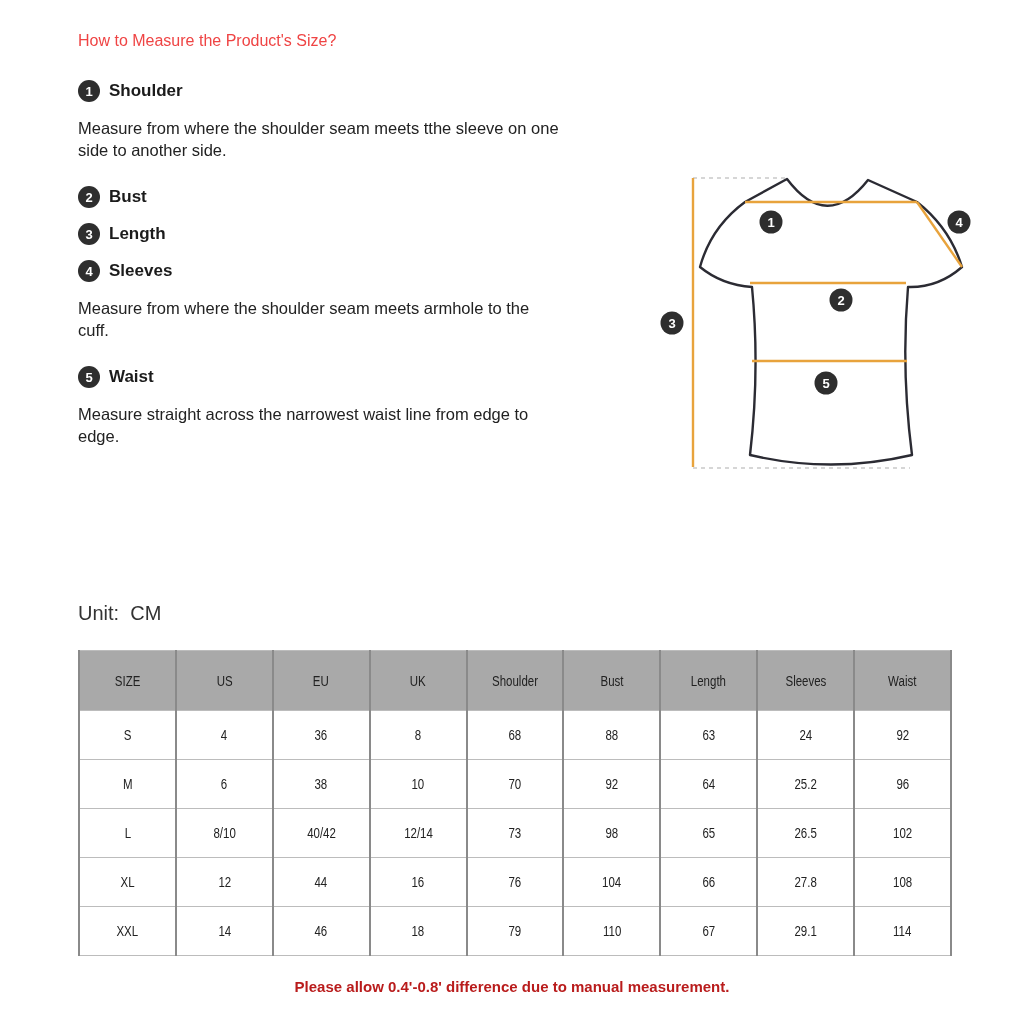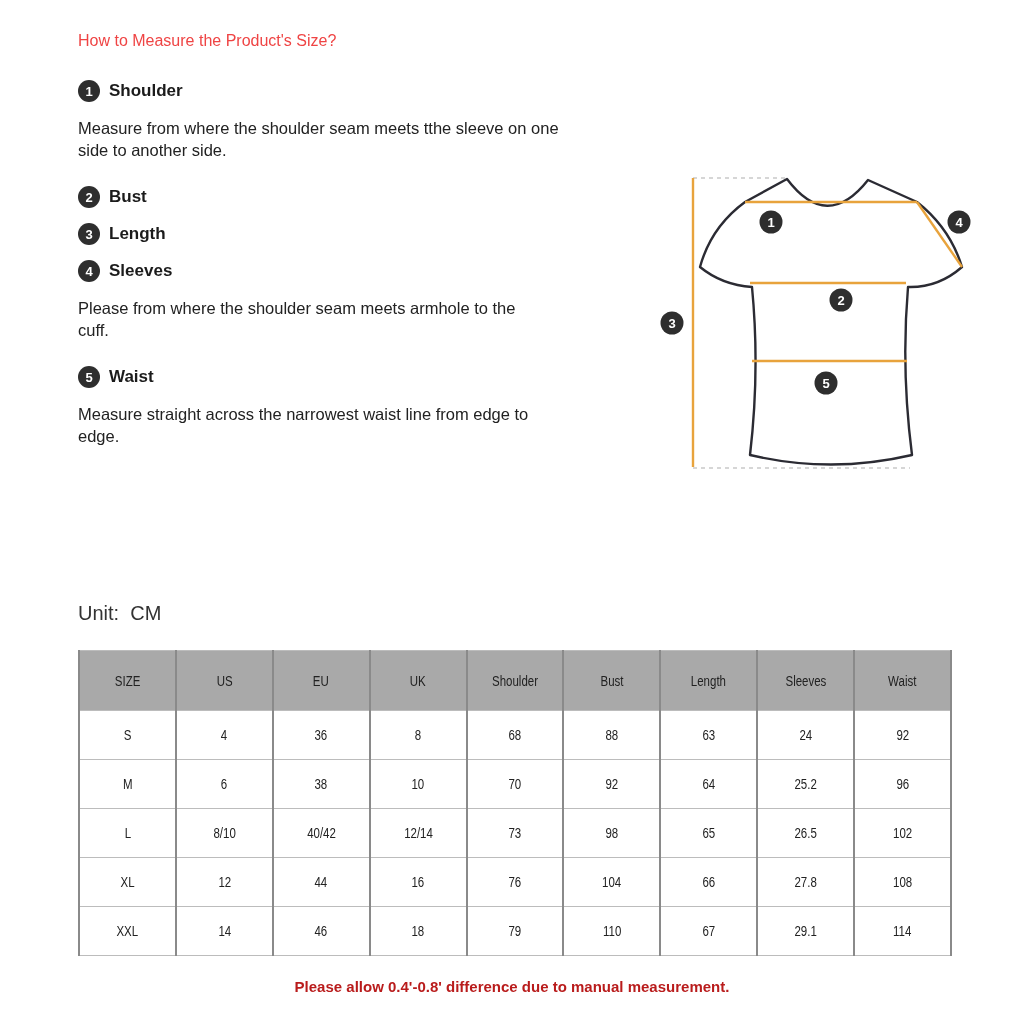--- a/index.html
+++ b/index.html
@@ -150,21 +150,21 @@
         <span class="badge">3</span>
         <span class="sec-label">Length</span>
       </div>
     </div>
 
     <div class="section">
       <div class="sec-head">
         <span class="badge">4</span>
         <span class="sec-label">Sleeves</span>
       </div>
-      <div class="sec-desc">Please from where the shoulder seam meets armhole to the
+      <div class="sec-desc">Measure from where the shoulder seam meets armhole to the
 cuff.</div>
     </div>
 
     <div class="section">
       <div class="sec-head">
         <span class="badge">5</span>
         <span class="sec-label">Waist</span>
       </div>
       <div class="sec-desc">Measure straight across the narrowest waist line from edge to
 edge.</div>

